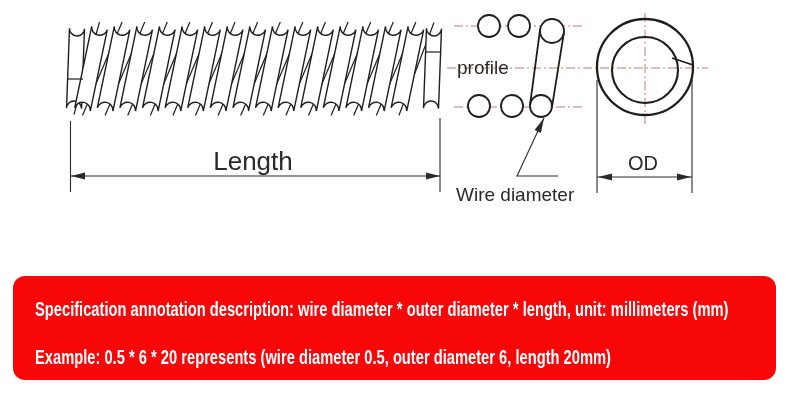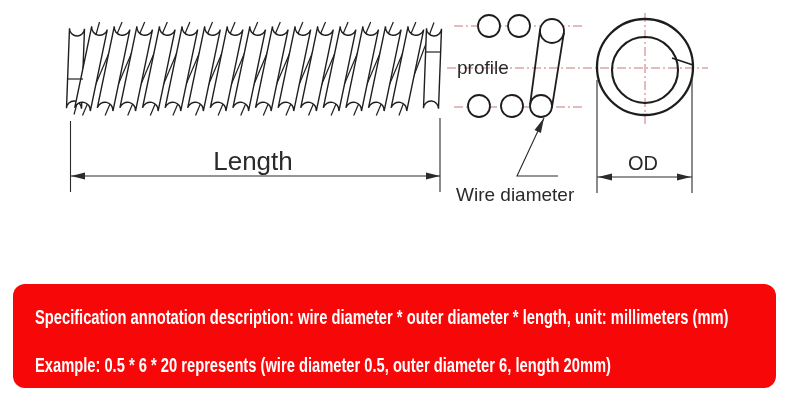--- a/index.html
+++ b/index.html
@@ -3,21 +3,21 @@
 <meta charset="utf-8">
 <style>
   html,body{margin:0;padding:0;background:#ffffff;}
   .stage{
     position:relative;width:790px;height:402px;background:#ffffff;overflow:hidden;
     font-family:"Liberation Sans", sans-serif;
   }
   .stage svg{position:absolute;left:0;top:0;}
   .dim-text{fill:#2a2a2a;}
   .banner{
-    position:absolute;left:13px;top:284px;width:763px;height:104px;
+    position:absolute;left:13px;top:276px;width:763px;height:104px;
     border-radius:12px;
   }
   .banner-line{
     position:absolute;left:22px;white-space:nowrap;
     font-weight:bold;font-size:21px;line-height:21px;
     transform:scaleX(0.70);transform-origin:left center;
     letter-spacing:0px;
   }
   .line1{top:22px;}
   .line2{top:70px;}

